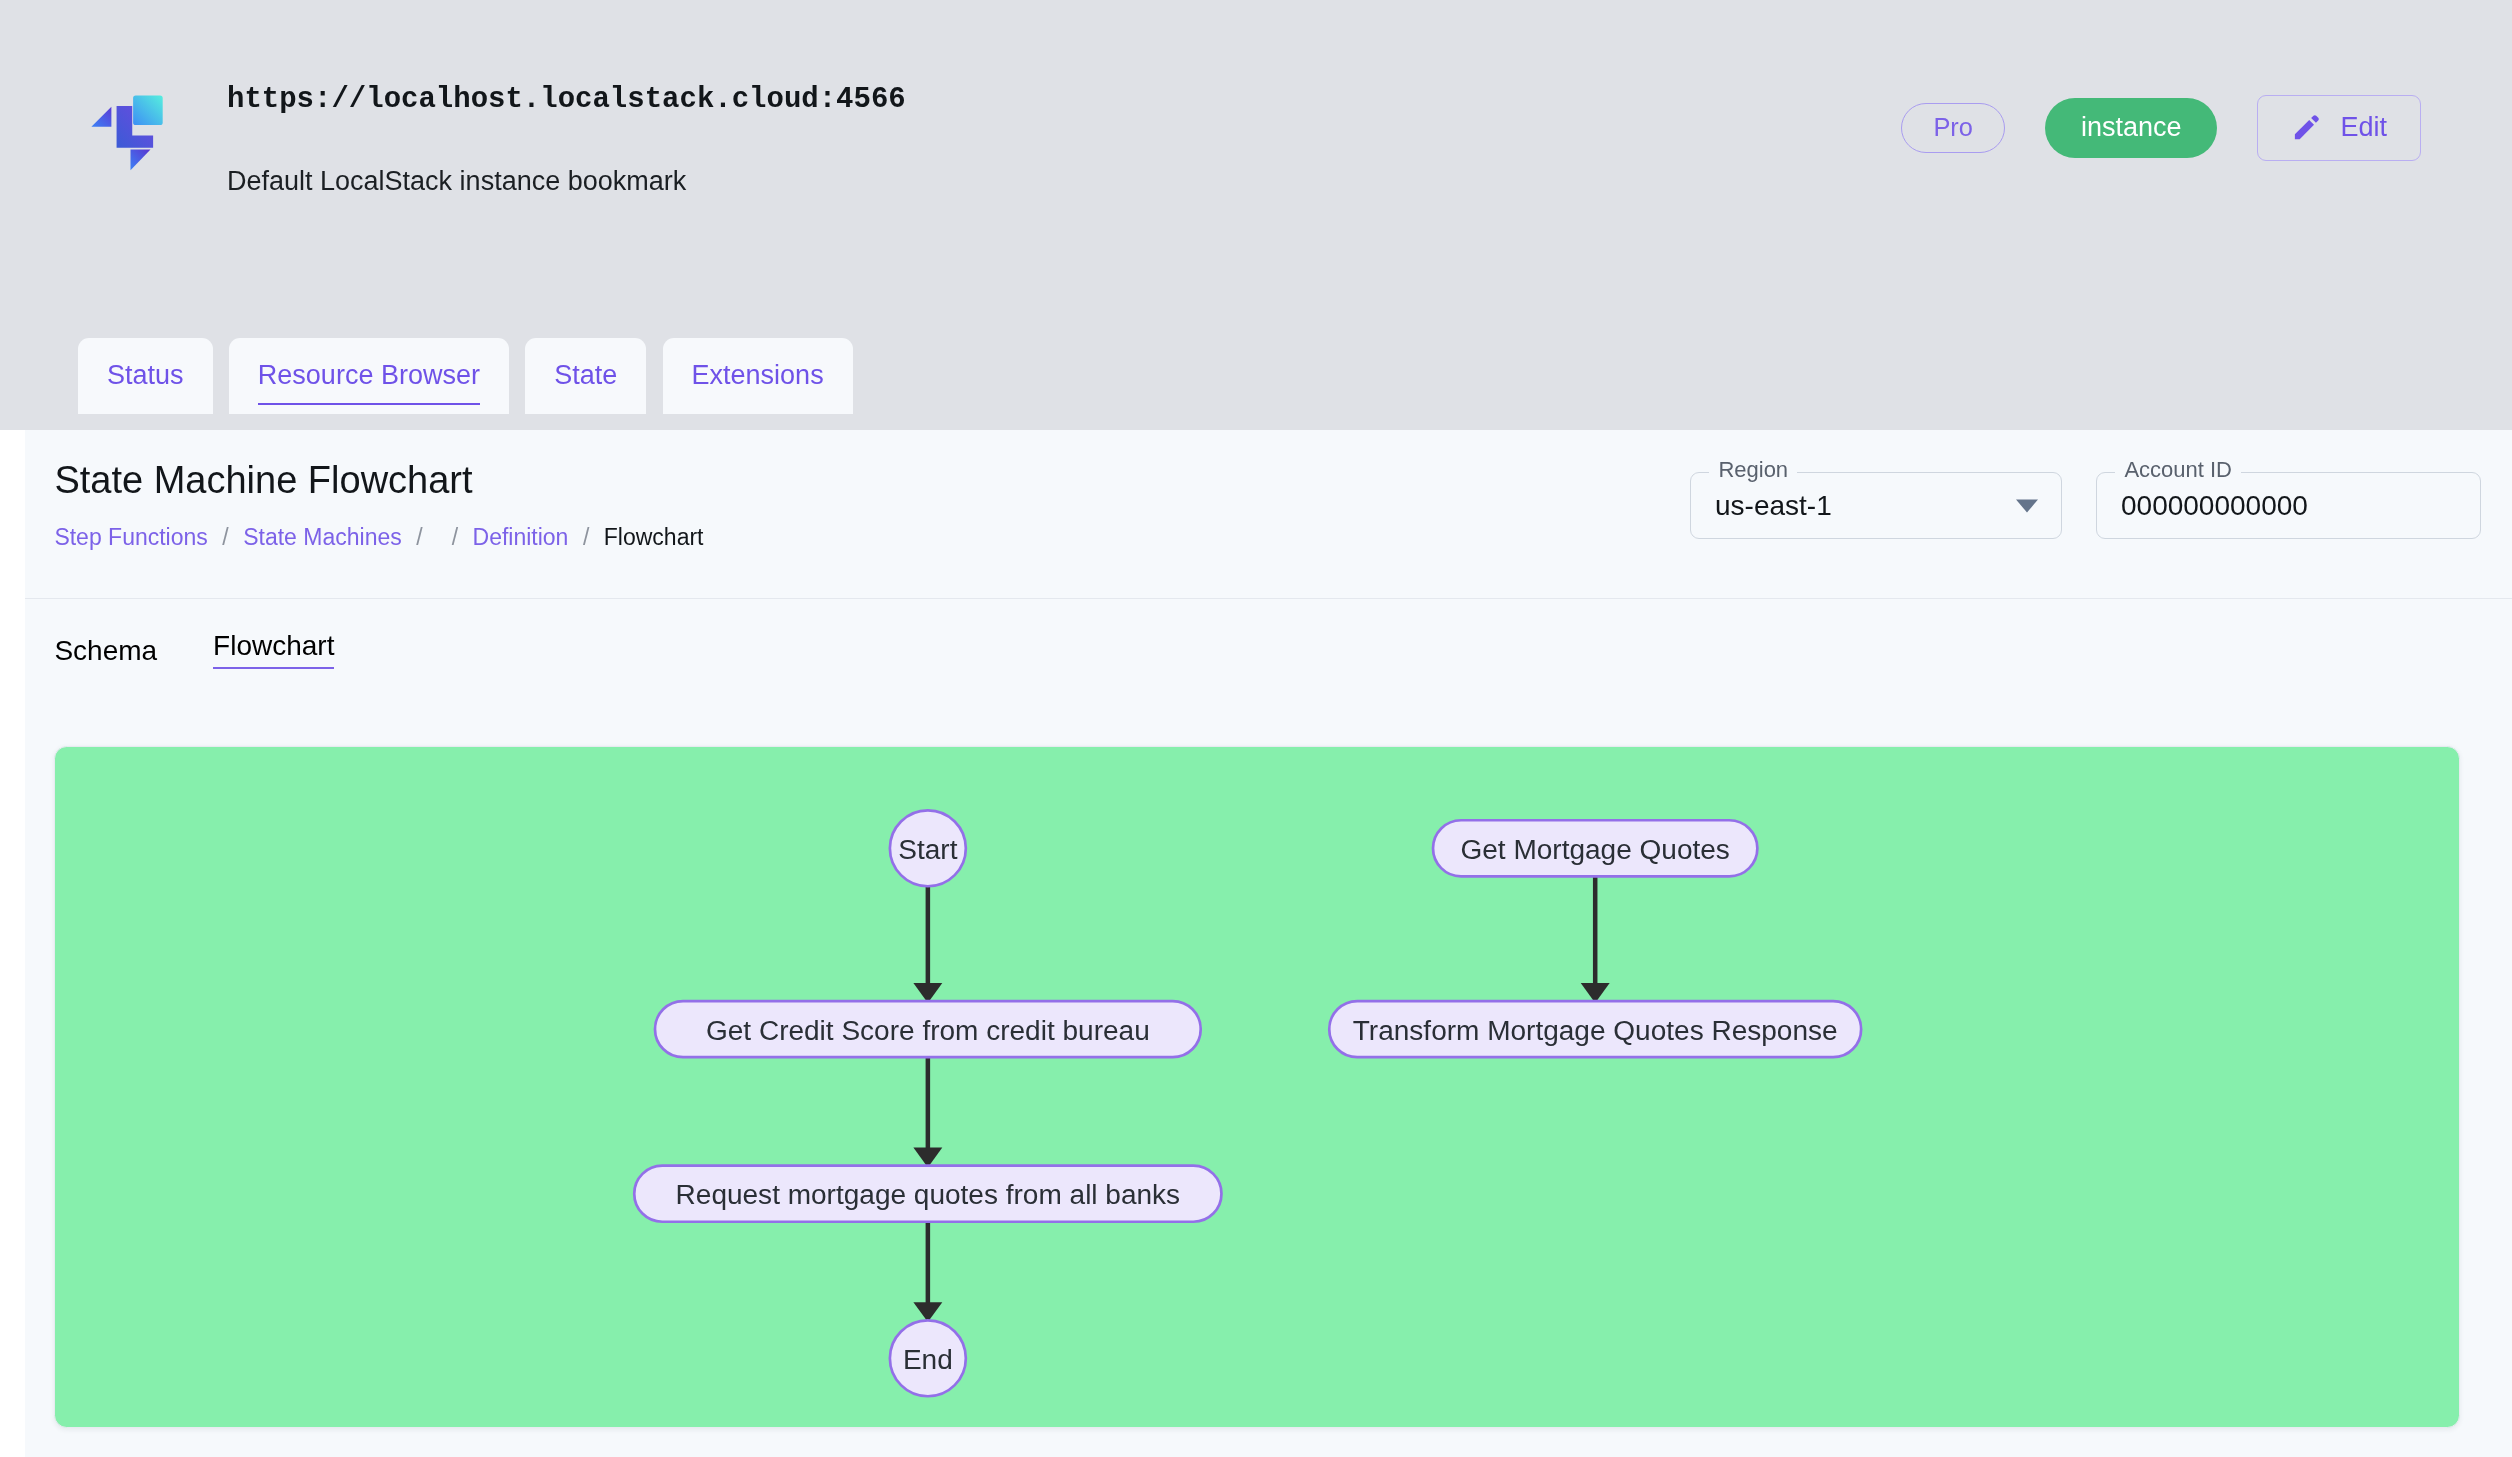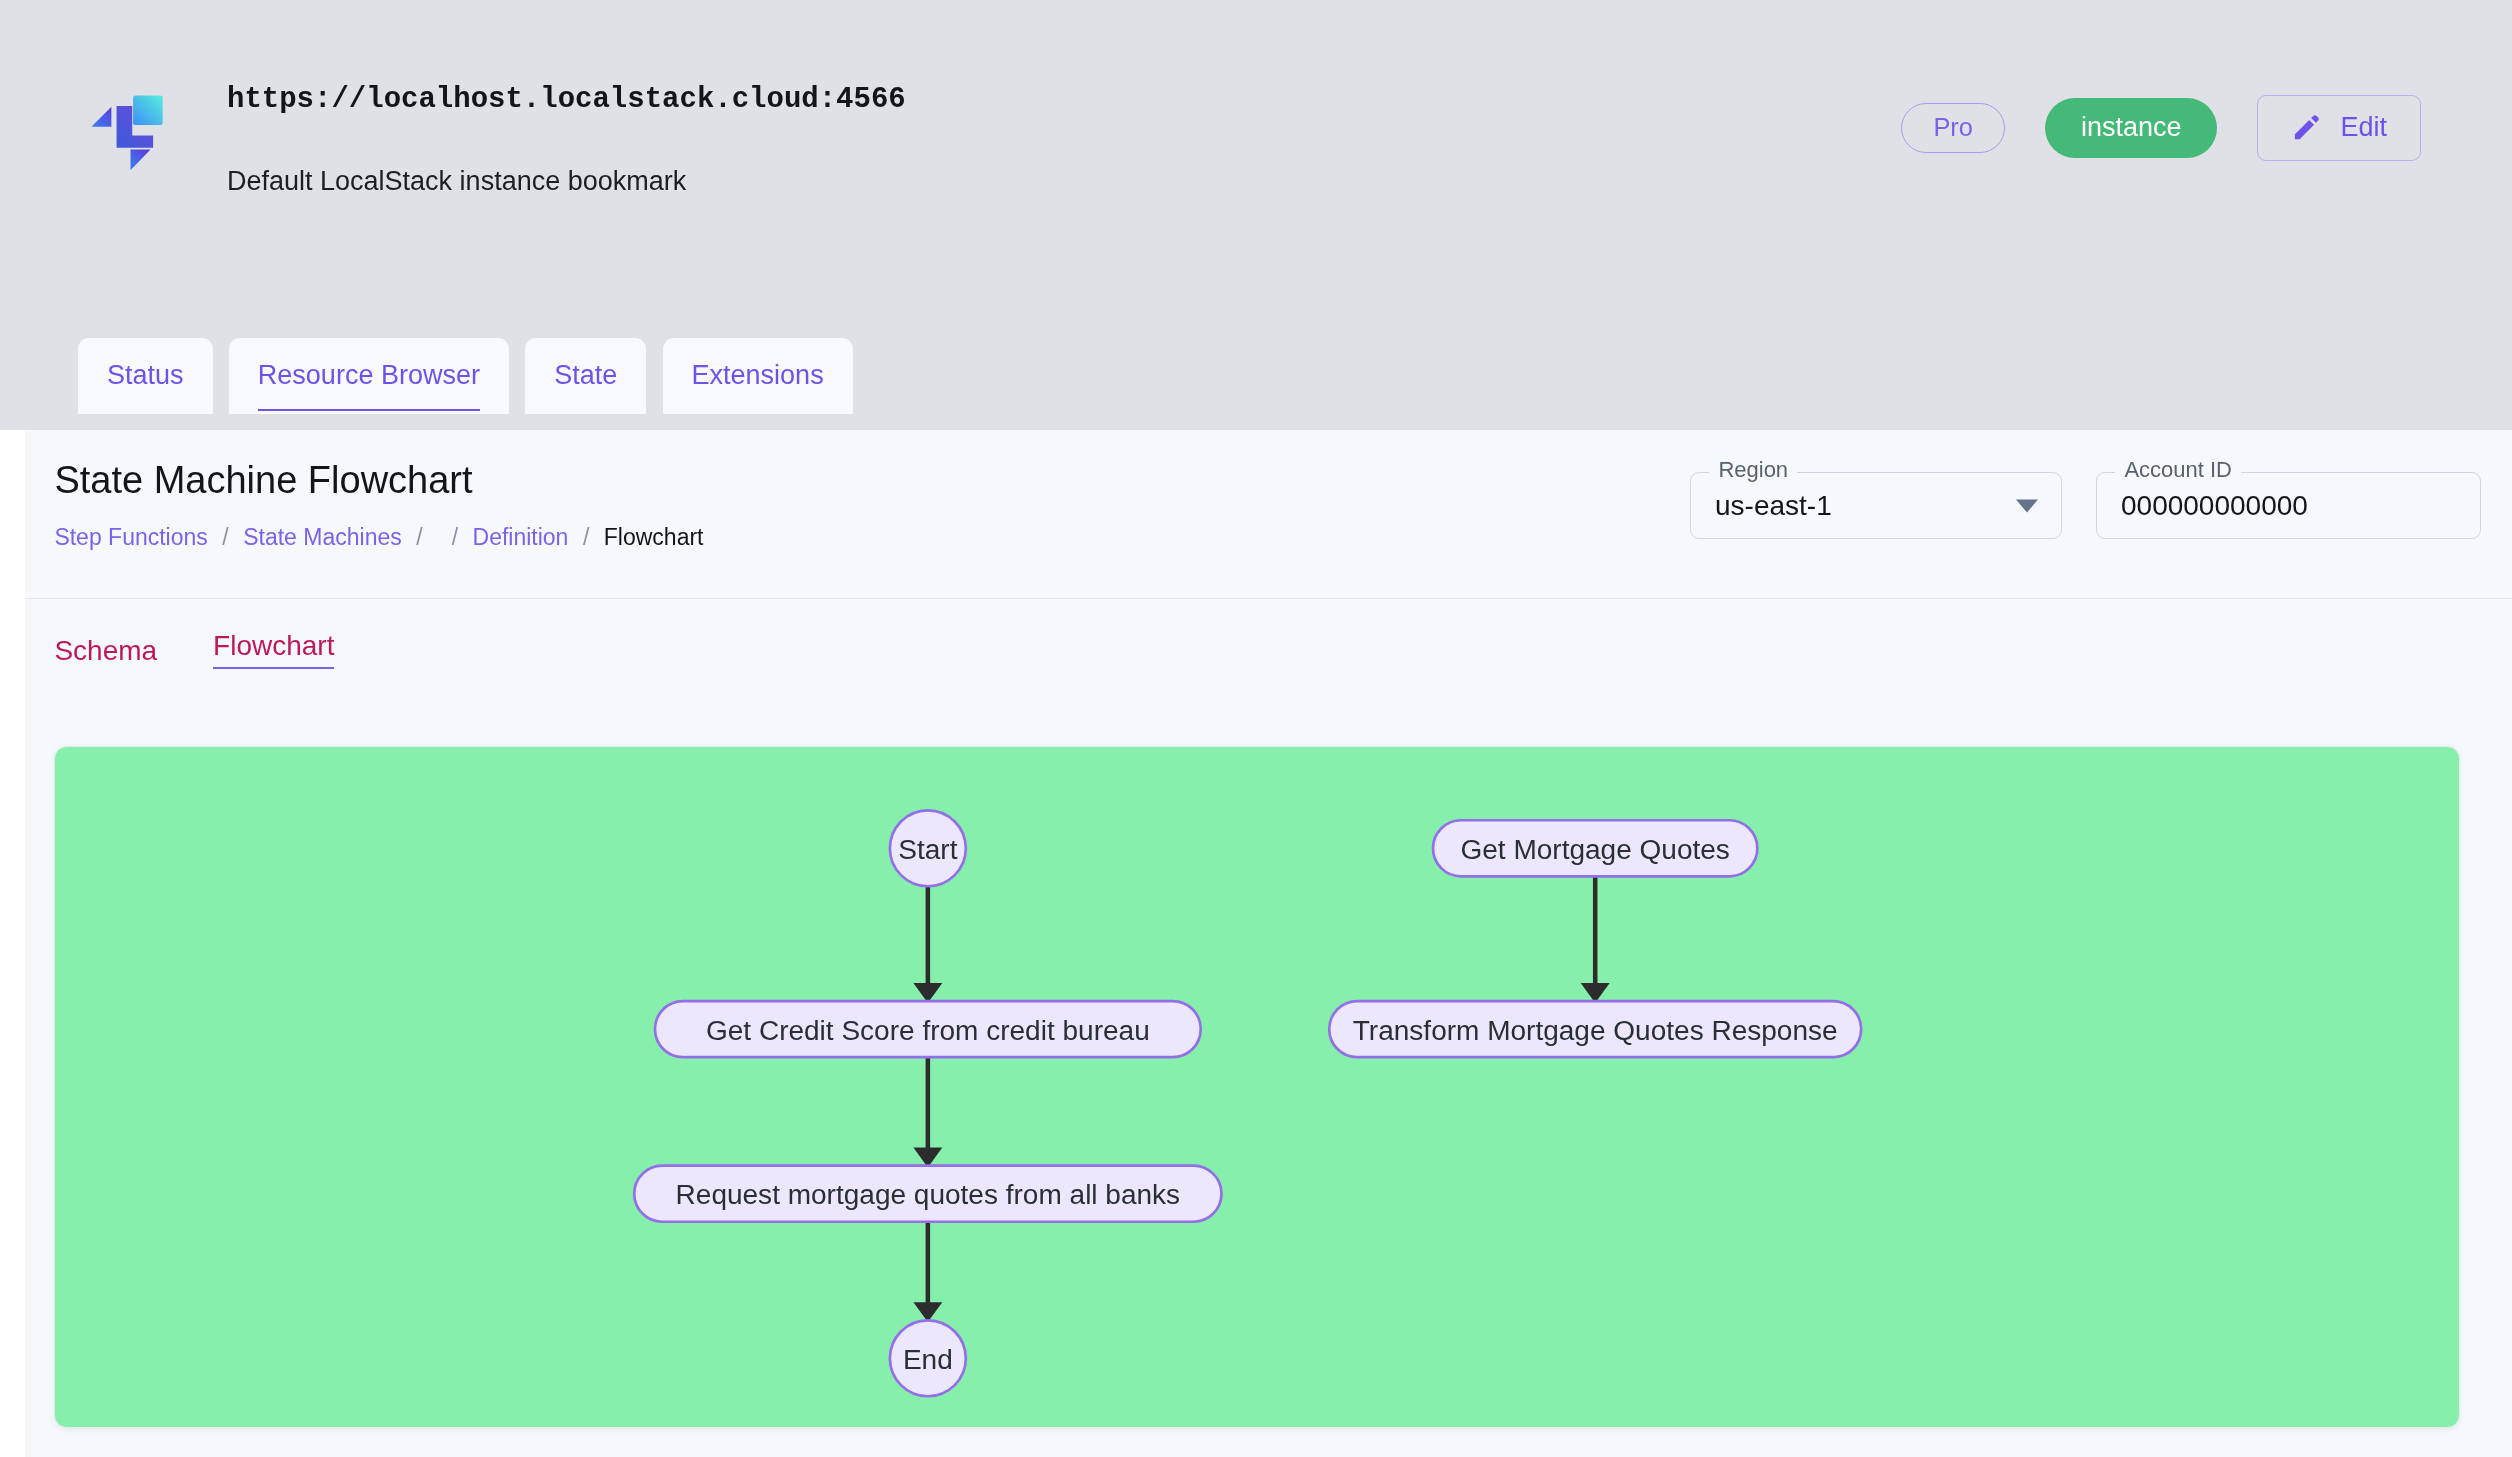--- a/index.html
+++ b/index.html
@@ -118,21 +118,21 @@
     border-radius: 11px 11px 0 0;
     padding: 23.6px 29px 25.4px 29px;
     font-size: 27px;
     color: #6f52e8;
     line-height: 1;
     cursor: pointer;
     white-space: nowrap;
   }
   .tab.active span {
     border-bottom: 2.7px solid #6f52e8;
-    padding-bottom: 19px;
+    padding-bottom: 13px;
   }
 
   
   .content {
     position: absolute;
     left: 25.4px;
     top: 430px;
     width: 2487px;
     height: 1027px;
     background: #f6f9fc;
@@ -215,21 +215,21 @@
   .sub-tabs {
     position: relative;
     height: 103px;
     display: flex;
     align-items: center;
     padding-left: 29px;
     gap: 56px;
   }
   .sub-tab {
     font-size: 28px;
-    color: #be185d;
+    color: #000000;
     line-height: 1;
     cursor: pointer;
   }
   .sub-tab.active { border-bottom: 2.7px solid #7c62e8; padding-bottom: 7.3px; }
 
   
   .flow-card {
     position: absolute;
     left: 29px;
     top: 316px;

